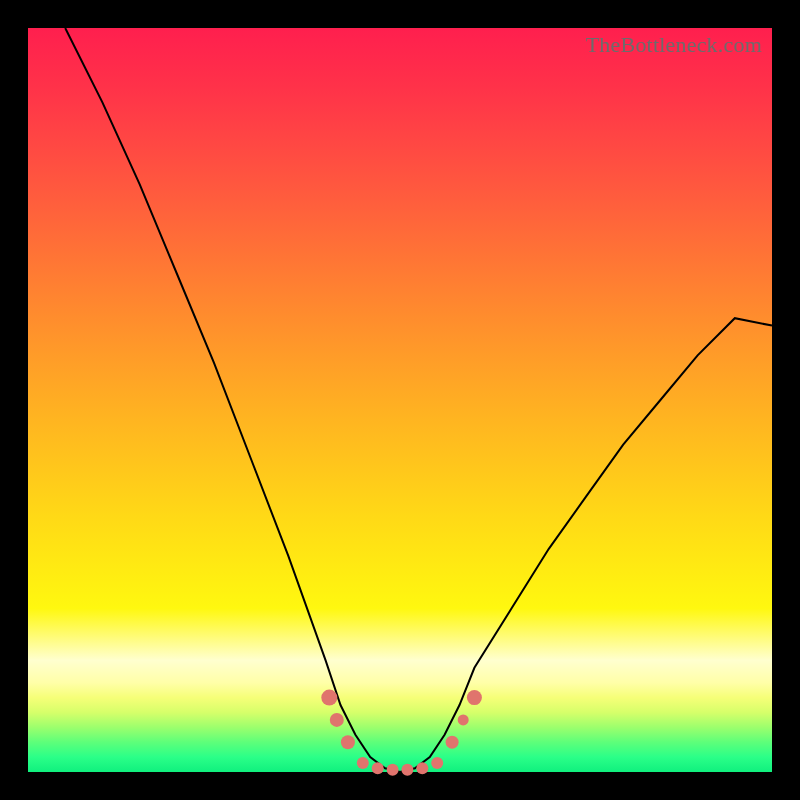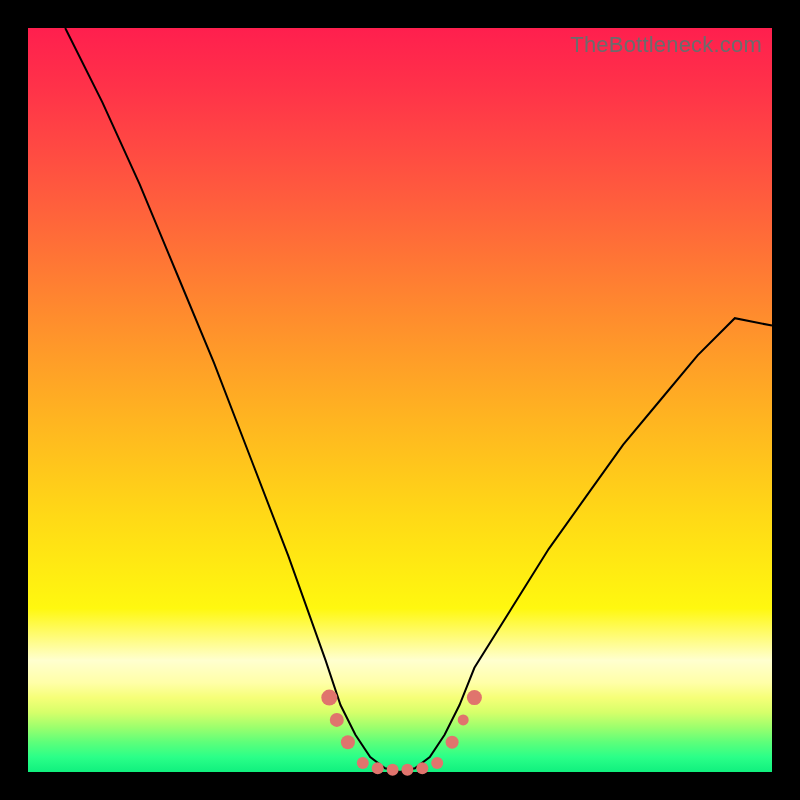--- a/index.html
+++ b/index.html
@@ -9,20 +9,21 @@
     height: 800px;
     background: #000;
     overflow: hidden;
     font-family: Arial, Helvetica, sans-serif;
   }
   .frame {
     position: absolute;
     left: 0; top: 0;
     width: 648px; height: 800px;
     background: #000;
+    font-family: Liberation Serif, serif;
   }
   .plot-area {
     position: absolute;
     left: 28px;
     top: 28px;
     width: 744px;
     height: 744px;
     
     background: linear-gradient(
       to bottom,

